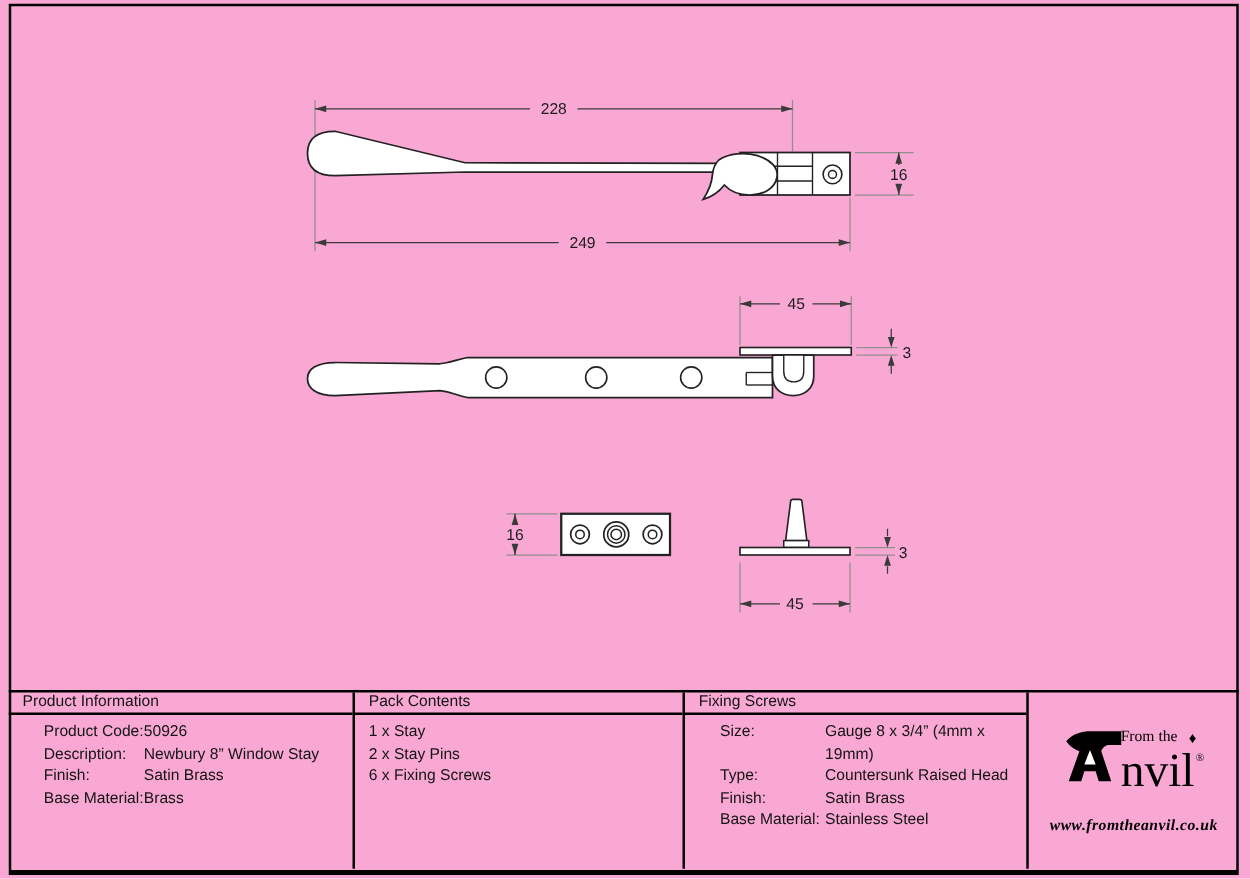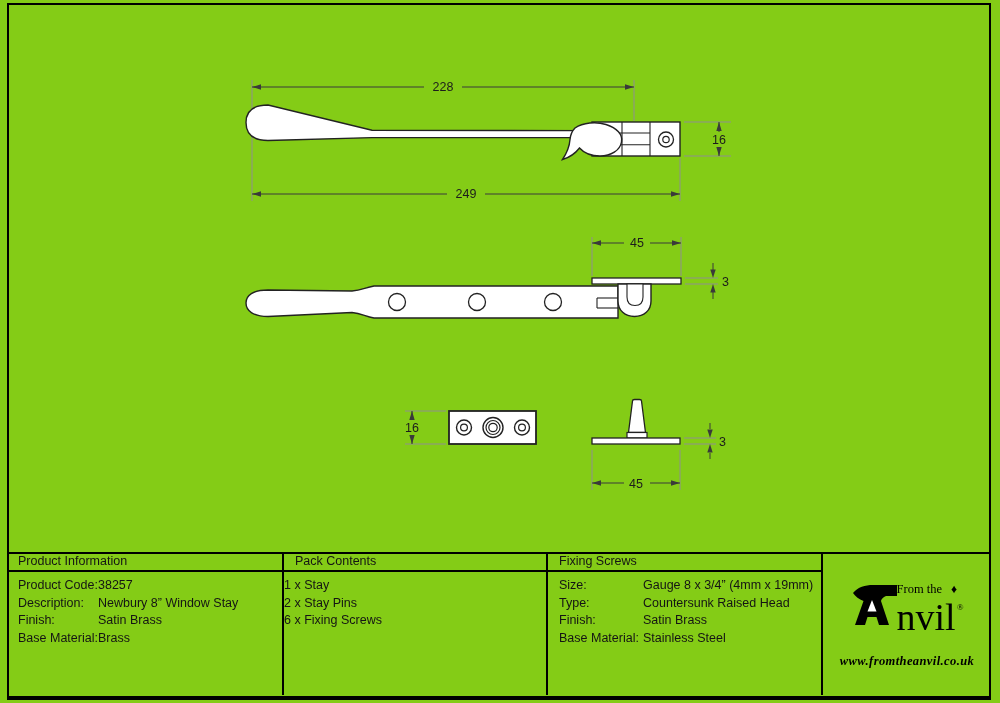--- a/index.html
+++ b/index.html
@@ -1,37 +1,37 @@
 <!DOCTYPE html>
 <html><head>
 <meta charset="utf-8">
 <style>
   html,body{margin:0;padding:0;background:#fff;}
-  .sheet{position:relative;width:1000px;height:703px;background:#84cc16;
+  .sheet{position:relative;width:1000px;height:703px;background:#f9a8d4;
          font-family:"Liberation Sans",sans-serif;color:#111;overflow:hidden;}
   .frame{position:absolute;left:7px;top:3px;width:984px;height:697px;
          border:2px solid #000;border-bottom-width:4px;box-sizing:border-box;pointer-events:none;}
   svg.drawing{position:absolute;left:7px;top:5px;}
   svg.drawing text{font-family:"Liberation Sans",sans-serif;font-size:12.5px;fill:#1c1c1c;}
 
   .bottom{position:absolute;left:7px;top:552px;width:984px;height:148px;box-sizing:border-box;
           border-top:2px solid #000;}
   .note{height:31px;line-height:29px;padding-left:11px;font-size:13px;
         border-bottom:2px solid #000;box-sizing:border-box;color:#141414;}
   .spec-table{display:grid;grid-template-columns:277px 264px 275px auto;height:141px;}
   .col{border-right:2px solid #000;box-sizing:border-box;}
   .col.last{border-right:none;}
   .col-header{height:18px;line-height:15px;padding-left:11px;font-size:12.5px;
               border-bottom:2px solid #000;box-sizing:border-box;color:#141414;}
   .col-body{padding-top:5px;}
-  .kv{display:flex;font-size:12.5px;line-height:17.5px;color:#141414;}
+  .kv{display:flex;font-size:12.5px;line-height:17.5px;color:#141414;padding-left:17px;}
   .kv .k{flex:none;padding-left:11px;}
   .w80{width:80px;}
   .w84{width:84px;}
-  .item{font-size:12.5px;line-height:17.5px;color:#141414;}
+  .item{font-size:12.5px;line-height:17.5px;padding-left:11px;color:#141414;}
 
   .brand{height:100%;display:flex;flex-direction:column;align-items:center;justify-content:center;}
   .brand-row{display:flex;align-items:flex-start;}
   .anvil-a{margin-top:3px;}
   .brand-right{margin-left:-1px;}
   .brand-top{font-family:"Liberation Serif",serif;font-size:12.5px;color:#000;
              display:flex;align-items:center;gap:9px;padding-top:1px;margin-bottom:-5px;}
   .diamond{font-size:12px;line-height:10px;}
   .brand-name{font-family:"Liberation Serif",serif;font-size:38px;line-height:51px;color:#000;
               white-space:nowrap;}
@@ -203,21 +203,21 @@
 
   <div class="bottom">
 
     <div class="spec-table">
 
       <div class="col">
         <div class="col-header">Product Information</div>
         <div class="col-body">
           <div class="kv">
             <span class="k w80">Product Code:</span>
-            <span class="v">38257</span>
+            <span class="v">50926</span>
           </div>
           <div class="kv">
             <span class="k w80">Description:</span>
             <span class="v">Newbury 8” Window Stay</span>
           </div>
           <div class="kv">
             <span class="k w80">Finish:</span>
             <span class="v">Satin Brass</span>
           </div>
           <div class="kv">

